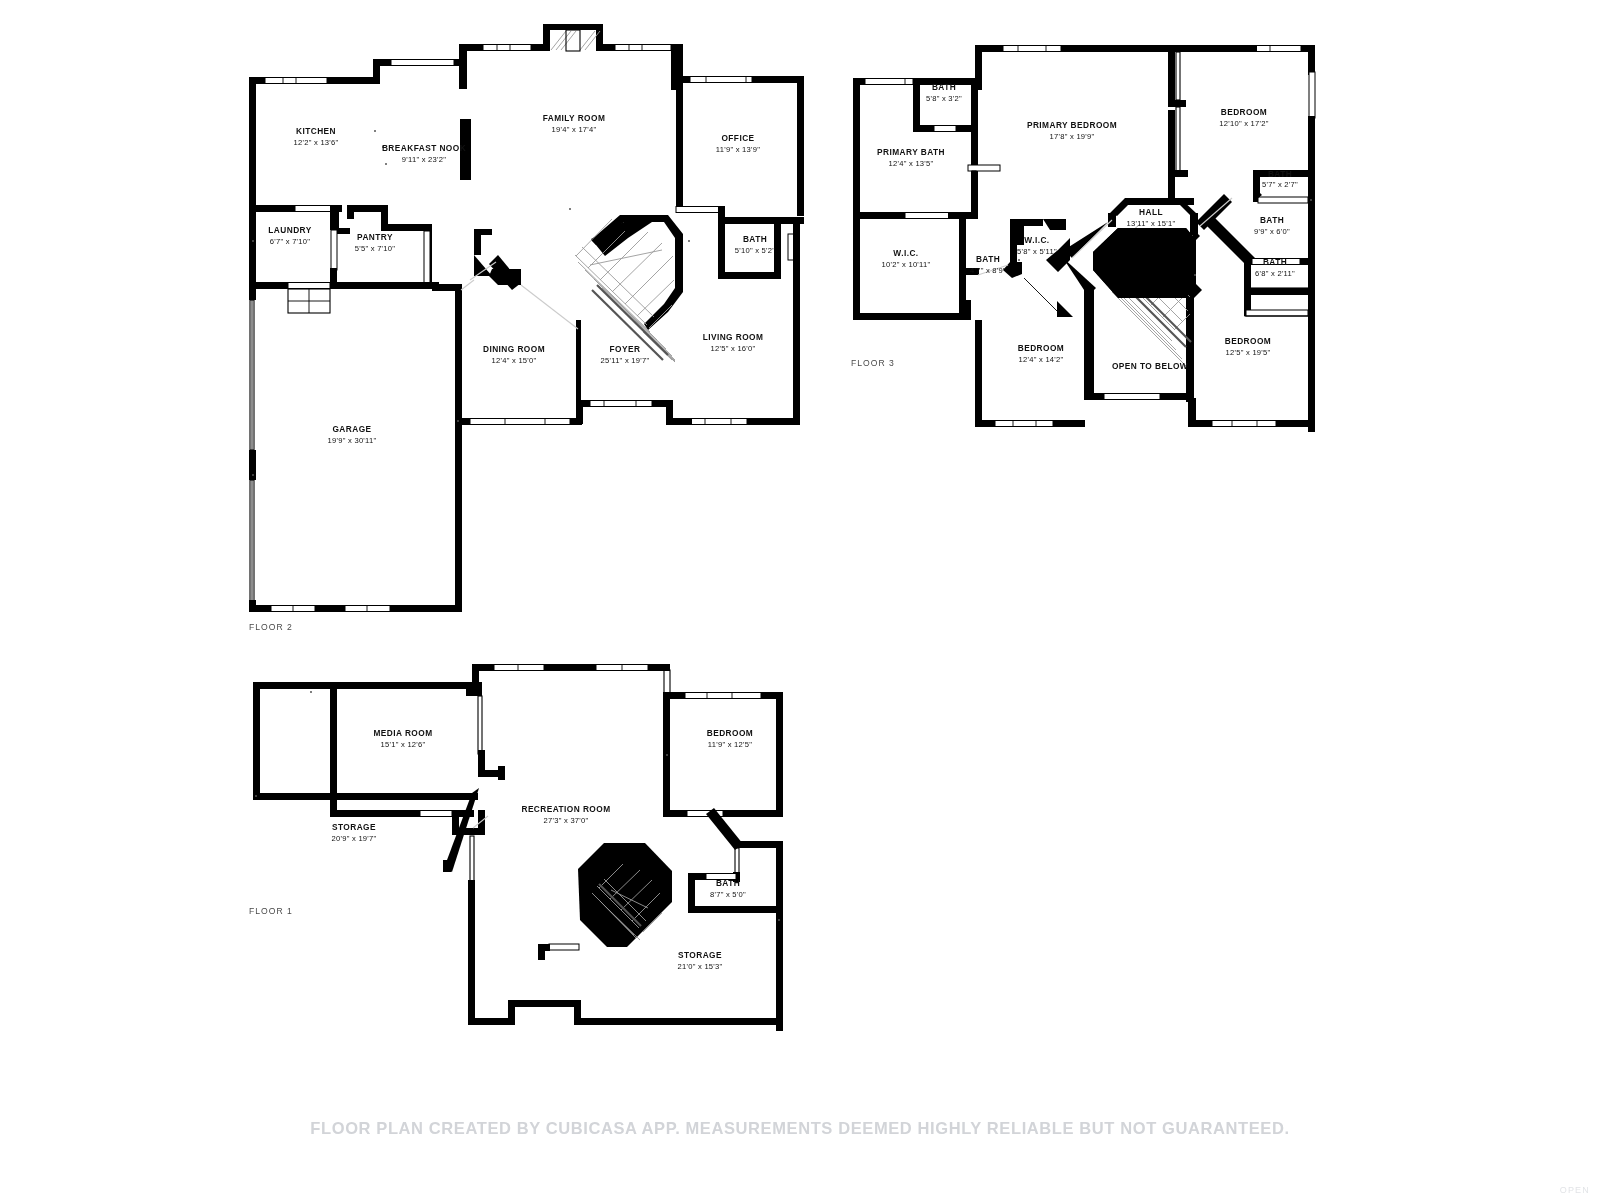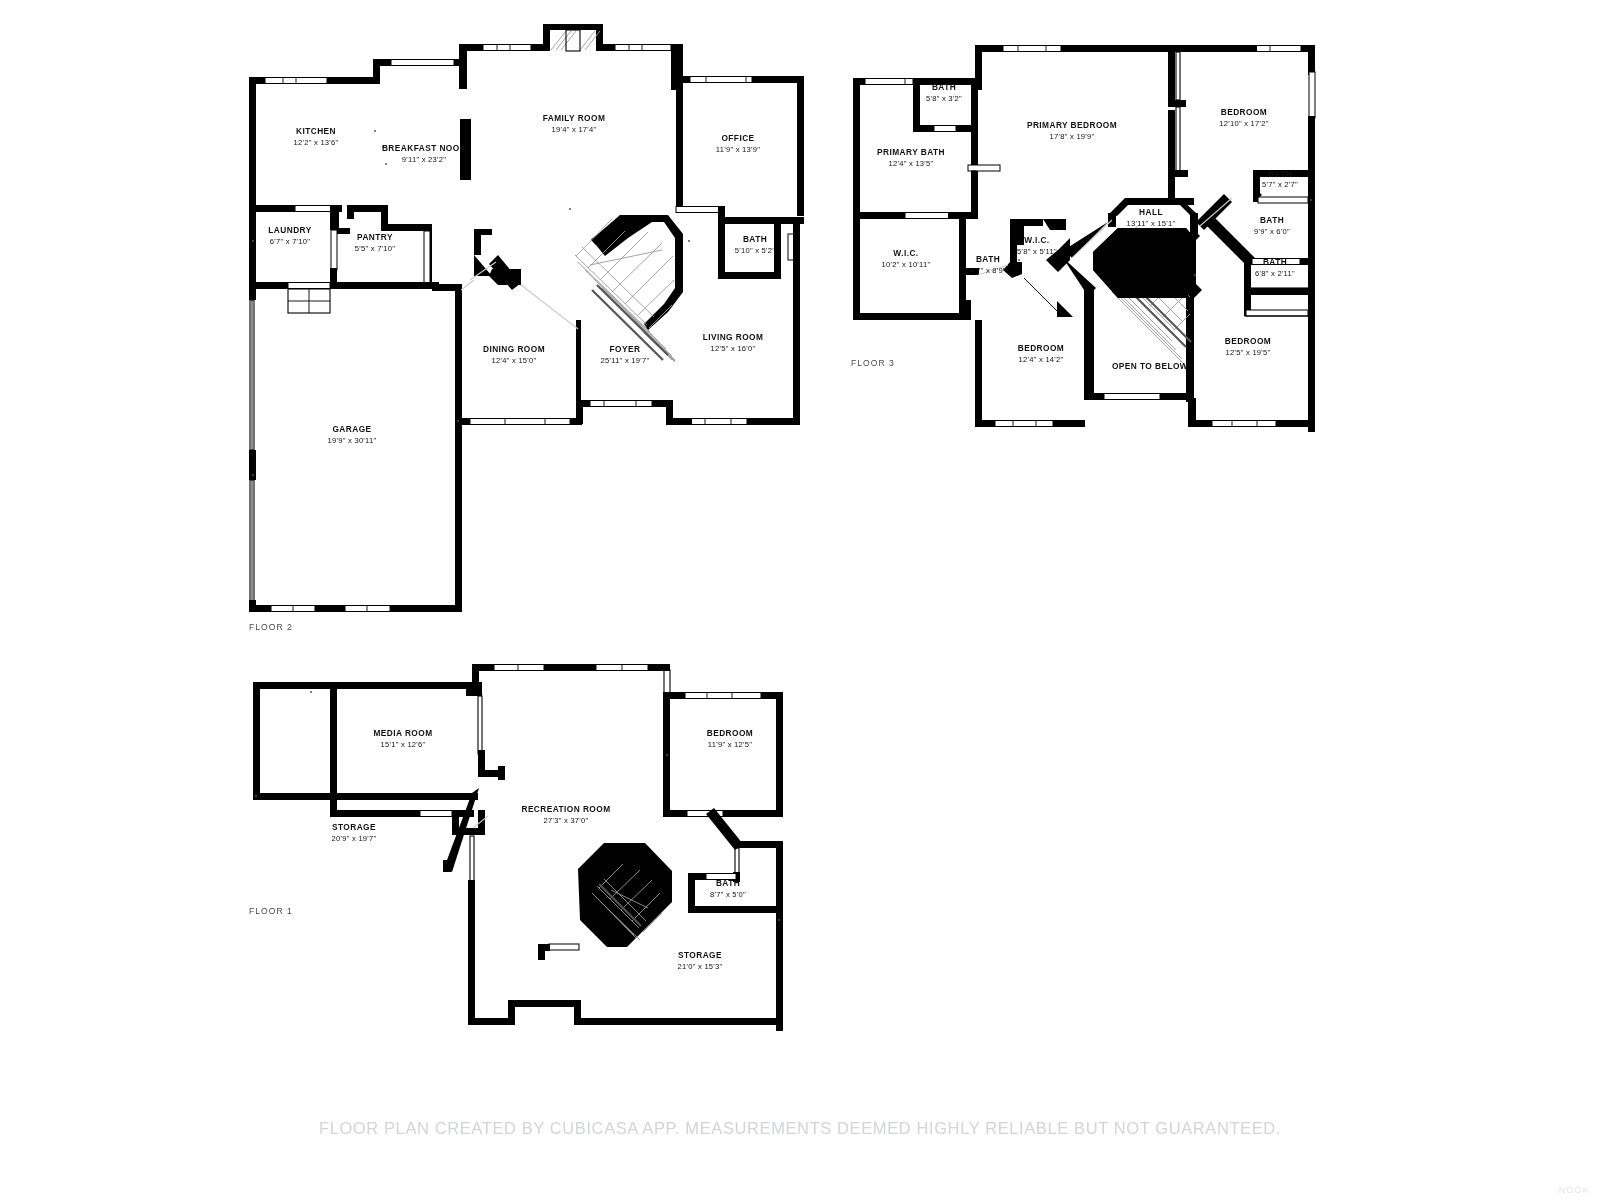--- a/index.html
+++ b/index.html
@@ -90,21 +90,21 @@
   .footer-note {
     position: absolute;
     left: 0;
     top: 1119px;
     width: 1600px;
     text-align: center;
     font-family: "Liberation Sans", sans-serif;
     font-size: 16.5px;
     letter-spacing: 0.6px;
     color: #d2d4d8;
-    font-weight: 400;
+    font-weight: 700;
     white-space: nowrap;
   }
   .watermark {
     position: absolute;
     right: 10px;
     bottom: 4px;
     font-family: "Liberation Sans", sans-serif;
     font-size: 9px;
     letter-spacing: 1.2px;
     color: #e2e4e7;
@@ -620,15 +620,15 @@
 
     <text class="roomlabel" x="700" y="958">STORAGE</text>
     <text class="roomdim" x="700" y="969">21'0" x 15'3"</text>
 
     <text class="floorlabel" x="249" y="914">FLOOR 1</text>
   </g>
 
 </svg>
 
 <div class="footer-note">FLOOR PLAN CREATED BY CUBICASA APP. MEASUREMENTS DEEMED HIGHLY RELIABLE BUT NOT GUARANTEED.</div>
-<div class="watermark">NOOK</div>
+<div class="watermark">OPEN</div>
 
 </div>
 
 </body></html>

